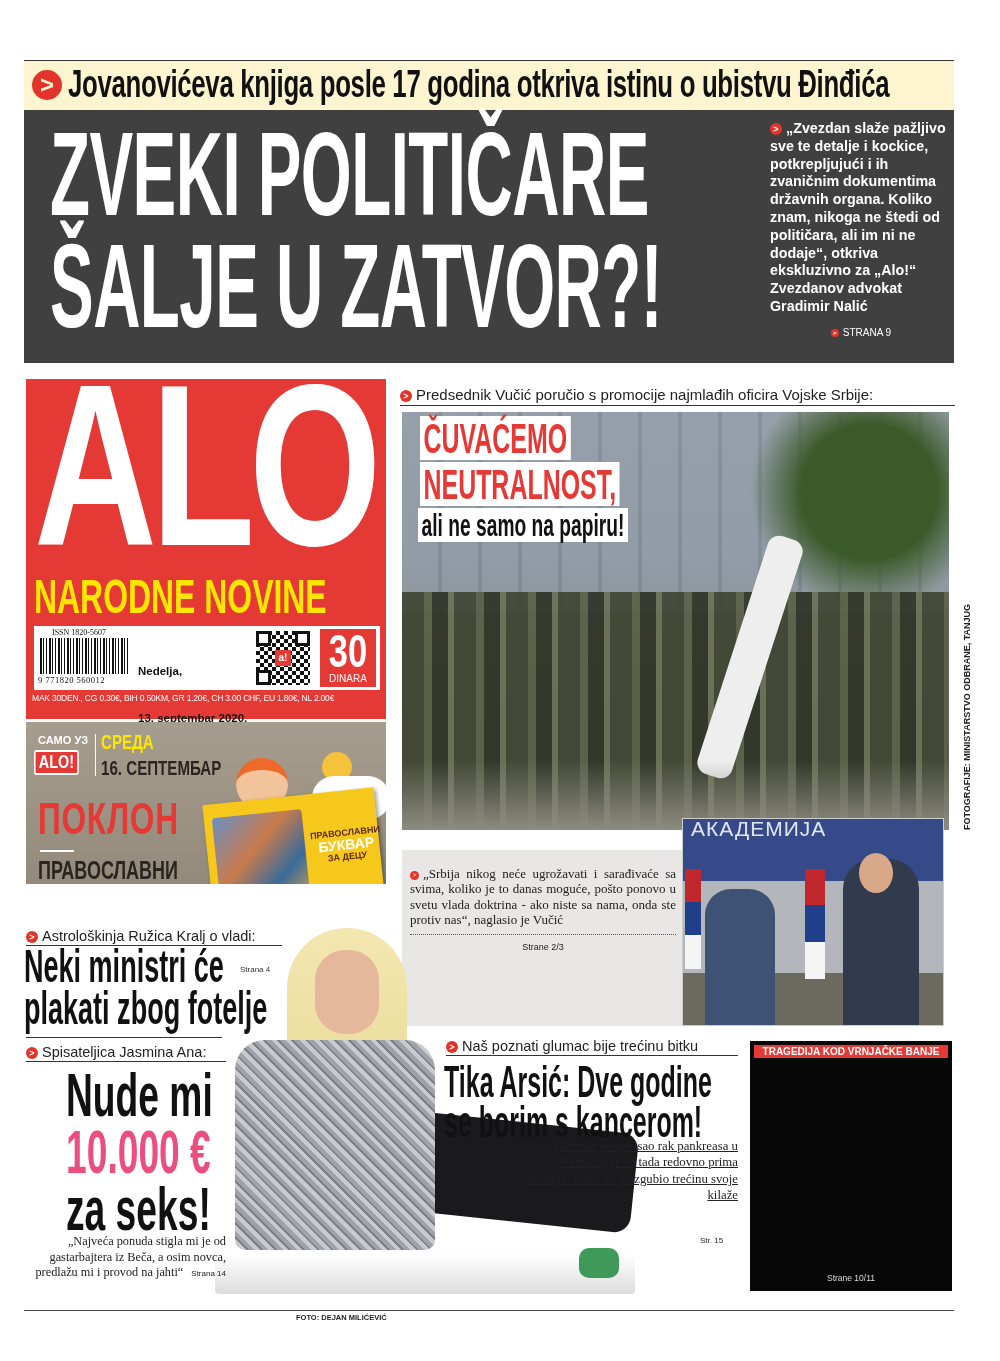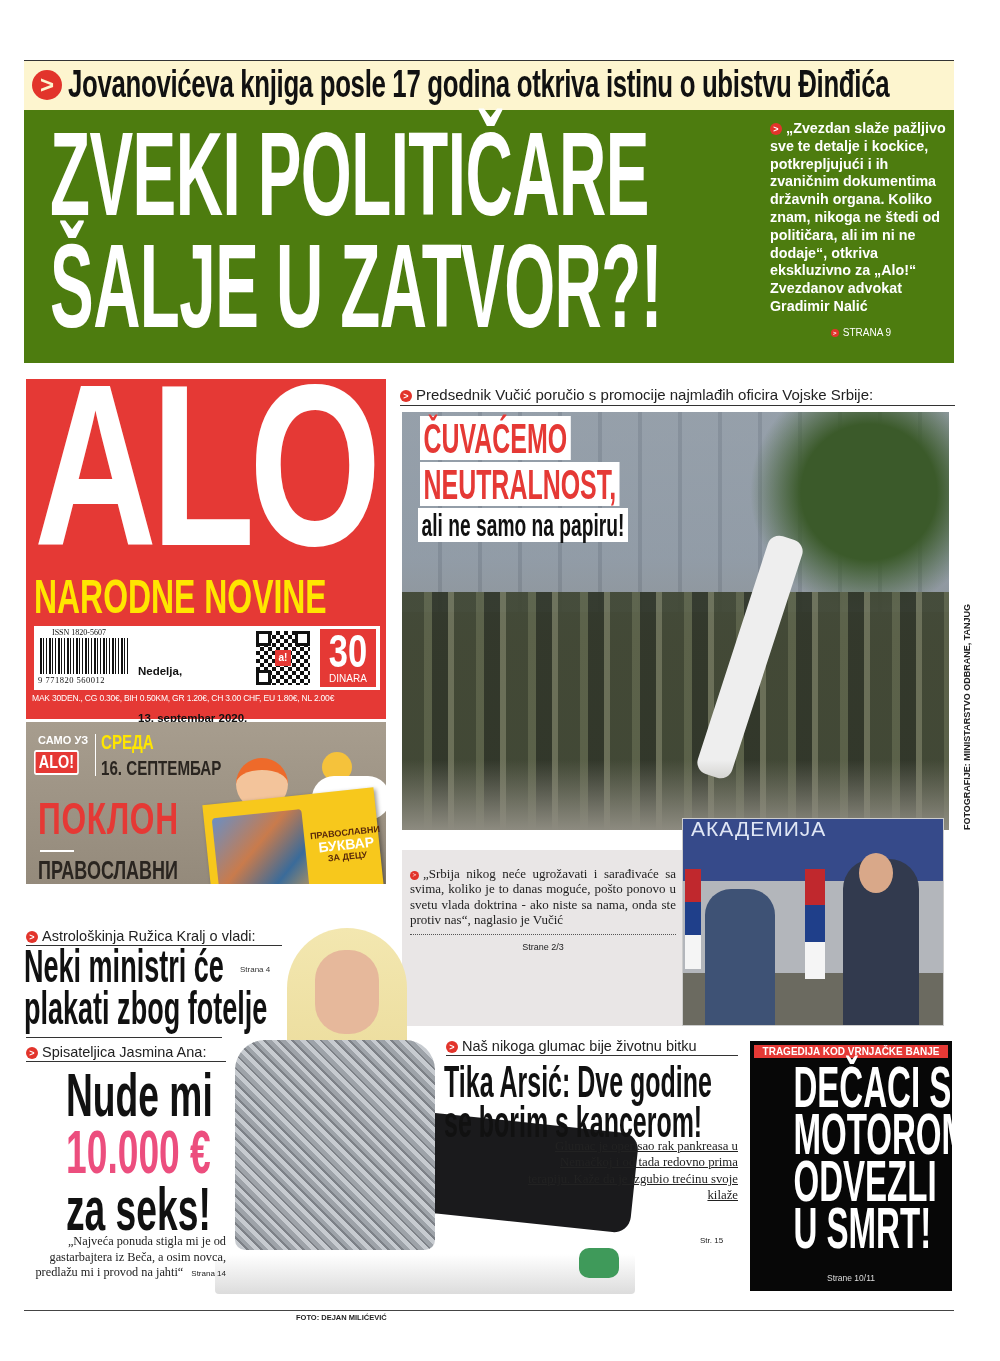--- a/index.html
+++ b/index.html
@@ -7,21 +7,21 @@
   body { position: relative; font-family: "Liberation Sans", sans-serif; color: #111; }
   .abs { position: absolute; }
   .arrow { display: inline-block; width: 12px; height: 12px; border-radius: 50%; background: #e2342b; color: #fff; font-size: 9px; line-height: 12px; text-align: center; font-weight: 700; vertical-align: middle; margin-right: 4px; }
 
   
   #top-strip { left: 24px; top: 60px; width: 930px; height: 50px; background: #fdf5cf; border-top: 1px solid #333; }
   #top-strip .arrow-big { position: absolute; left: 8px; top: 9px; width: 30px; height: 30px; border-radius: 50%; background: #e2342b; color: #fdf5cf; font-weight: 700; font-size: 24px; line-height: 29px; text-align: center; }
   #top-strip .txt { position: absolute; left: 44px; top: 2px; font-size: 38px; font-weight: 700; color: #111; transform: scaleX(0.68); transform-origin: left top; white-space: nowrap; letter-spacing: -0.5px; }
 
   
-  #main-black { left: 24px; top: 110px; width: 930px; height: 253px; background: #4d7c0f; }
+  #main-black { left: 24px; top: 110px; width: 930px; height: 253px; background: #404040; }
   #main-head { position: absolute; left: 26px; top: 8px; color: #fff; font-weight: 700; font-size: 118px; line-height: 112px; transform: scaleX(0.555); transform-origin: left top; white-space: nowrap; letter-spacing: -1px; }
   #main-side { position: absolute; left: 746px; top: 10px; width: 182px; color: #fff; font-size: 14.3px; line-height: 17.8px; font-weight: 700; }
   #main-side .page { display: block; text-align: center; font-weight: 400; font-size: 10px; margin-top: 8px; }
 
   
   #masthead { left: 26px; top: 379px; width: 360px; height: 340px; background: #e53935; }
   #logo { position: absolute; left: 8px; top: -28px; font-size: 230px; font-weight: 700; color: #fff; letter-spacing: -8px; transform: scaleX(0.74); transform-origin: left top; white-space: nowrap; line-height: 230px; }
   #subtitle { position: absolute; left: 8px; top: 190px; font-size: 48px; font-weight: 700; color: #ffe600; transform: scaleX(0.665); transform-origin: left top; white-space: nowrap; }
   #infobox { position: absolute; left: 8px; top: 247px; width: 346px; height: 64px; background: #fff; }
   #barcode { position: absolute; left: 4px; top: 2px; width: 94px; height: 58px; }
@@ -256,33 +256,27 @@
   <div>Nude mi</div>
   <div class="pink">10.000 €</div>
   <div>za seks!</div>
 </div>
 <div id="jasmina-quote" class="abs">
   <span>„Najveća ponuda stigla mi je od gastarbajtera iz Beča, a osim novca, predlažu mi i provod na jahti“</span><span class="pg">Strana 14</span>
 </div>
 <div id="foto-credit" class="abs">FOTO: DEJAN MILIĆEVIĆ</div>
 
 <div id="tika-kicker" class="abs">
-  <span class="arrow">&gt;</span><span>Naš nikoga glumac bije životnu bitku</span>
+  <span class="arrow">&gt;</span><span>Naš poznati glumac bije trećinu bitku</span>
 </div>
 <div id="tika-head" class="abs">
   <div>Tika Arsić: Dve godine</div>
   <div>se borim s kancerom!</div>
 </div>
 <div id="tika-text" class="abs">Glumac je operisao rak pankreasa u Nemačkoj i od tada redovno prima terapiju. Kaže da je izgubio trećinu svoje kilaže</div>
 <div id="tika-page" class="abs">Str. 15</div>
 
 <div id="tragedy" class="abs">
   <div class="kick">TRAGEDIJA KOD VRNJAČKE BANJE</div>
-  <div class="head">
-    <div>DEČACI SE</div>
-    <div>MOTOROM</div>
-    <div>ODVEZLI</div>
-    <div>U SMRT!</div>
-  </div>
   <div class="pg">Strane 10/11</div>
 </div>
 
 <div id="bottom-line" class="abs"></div>
 
 </body></html>

